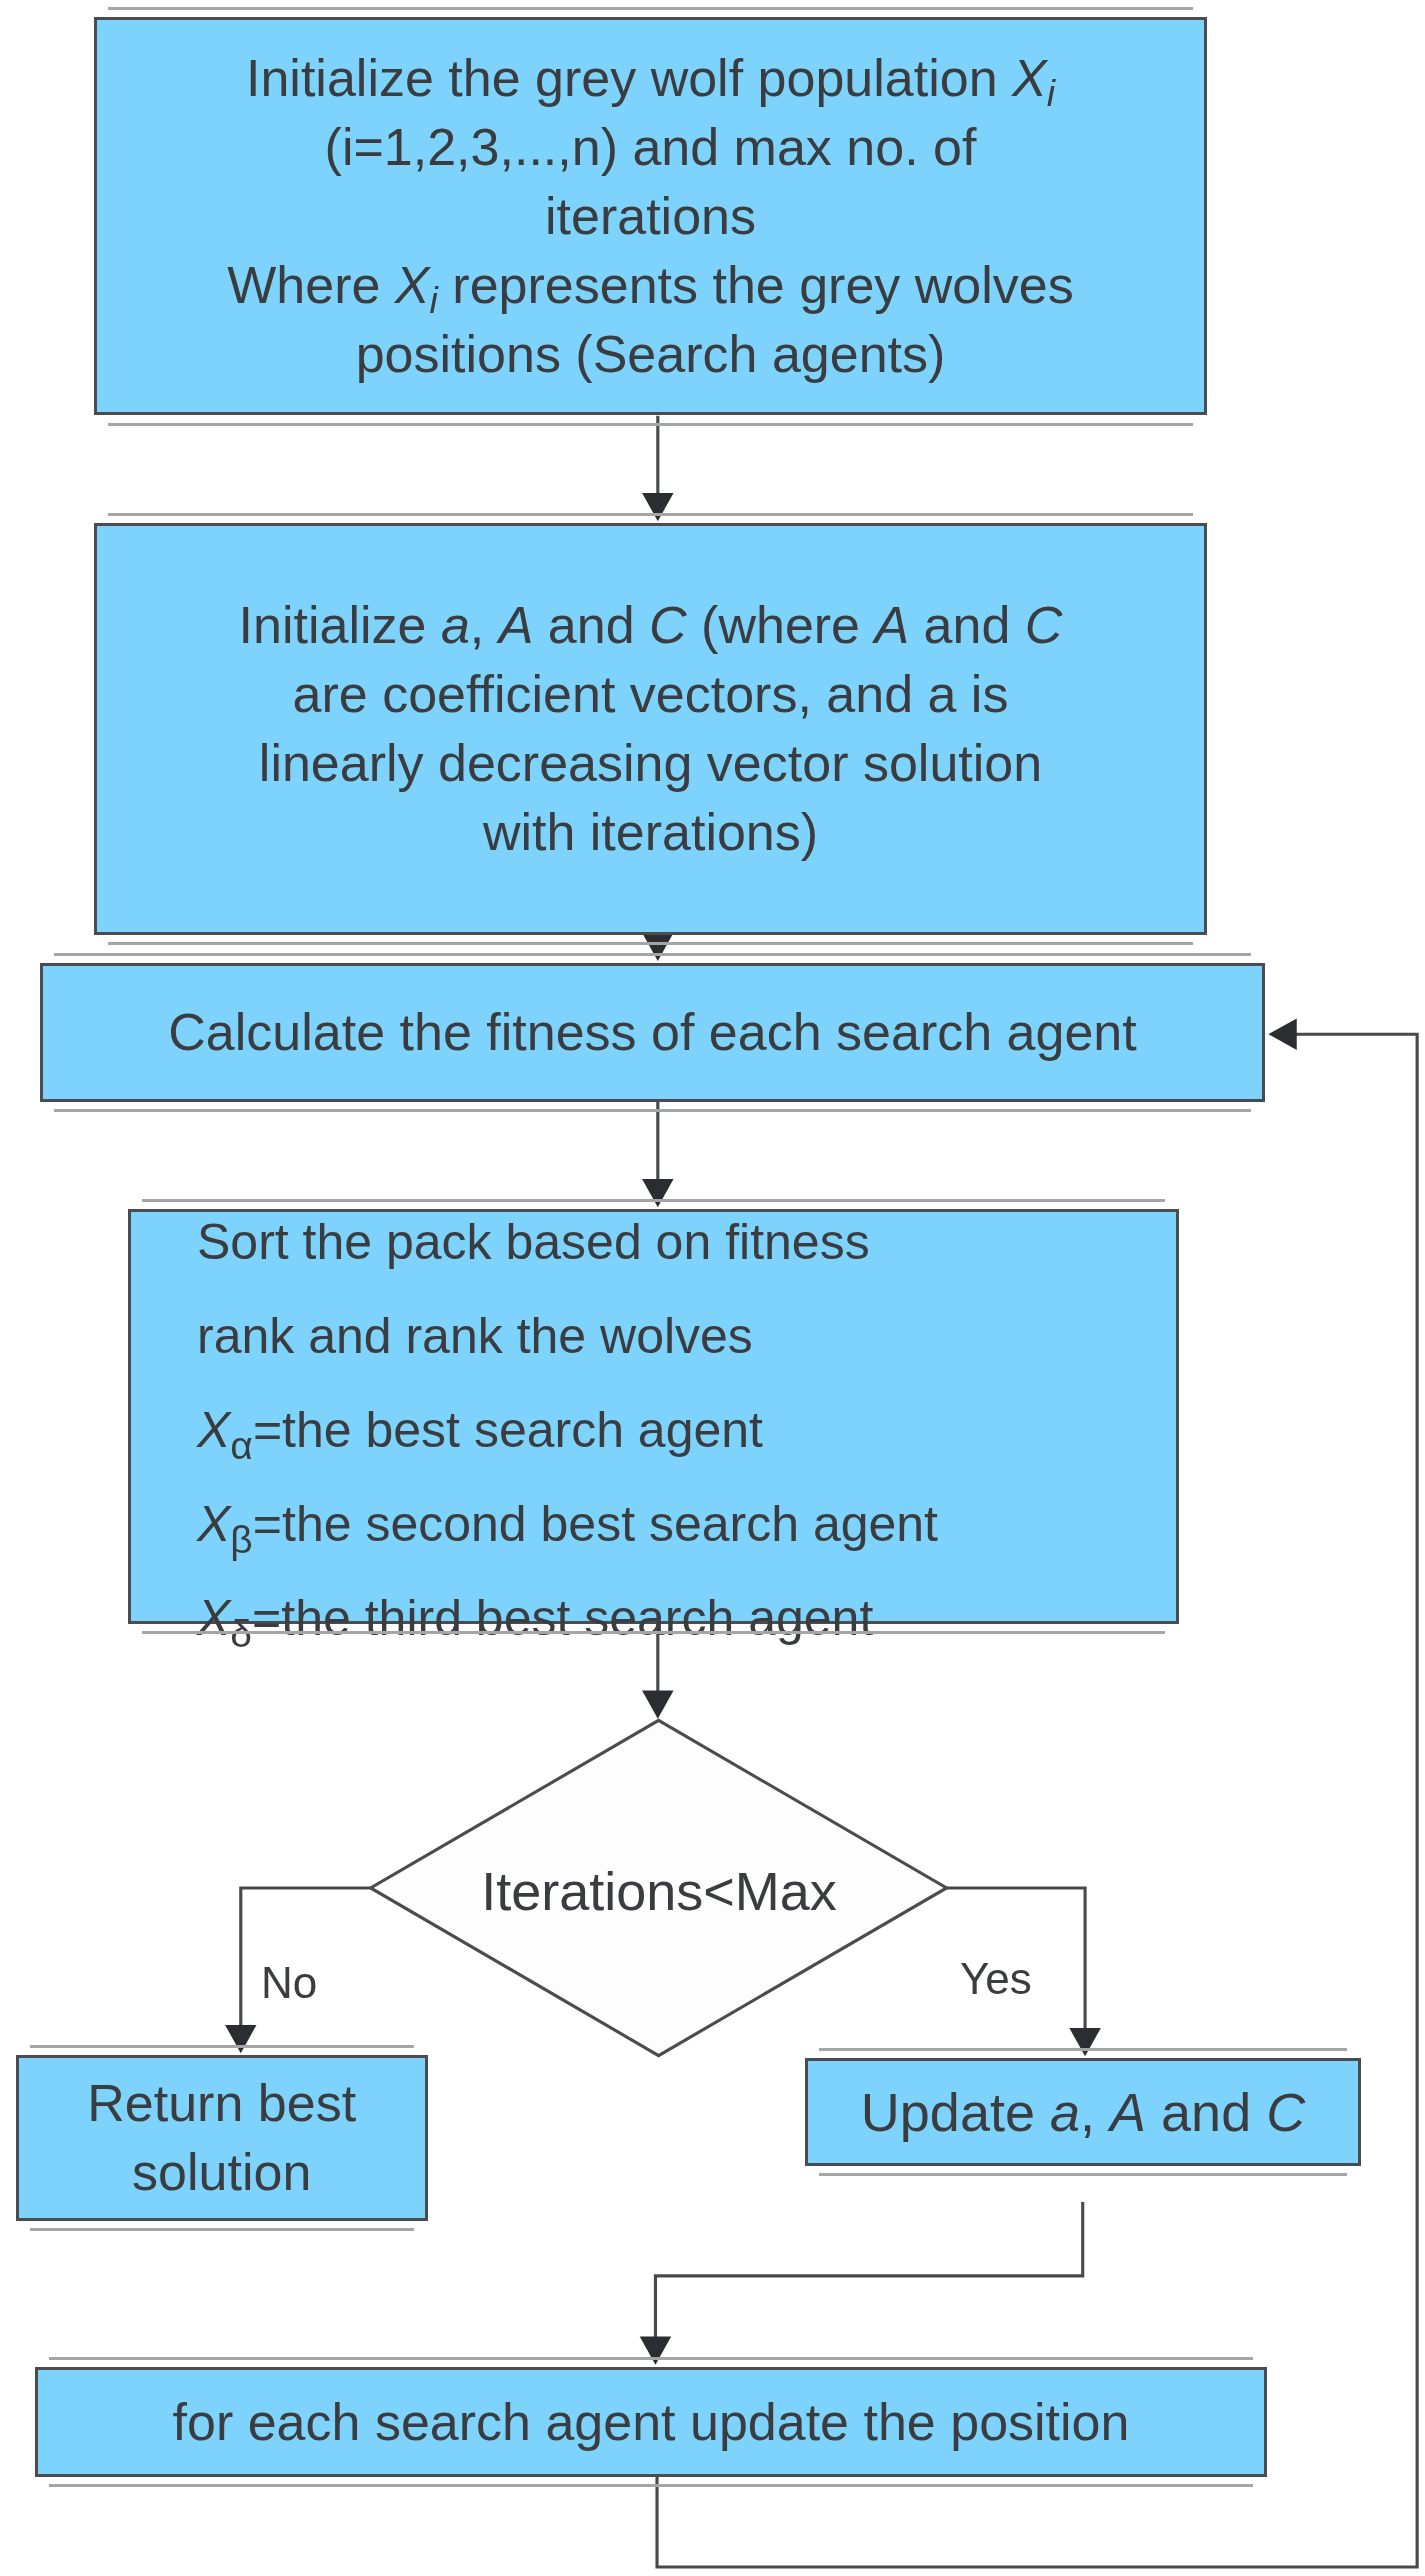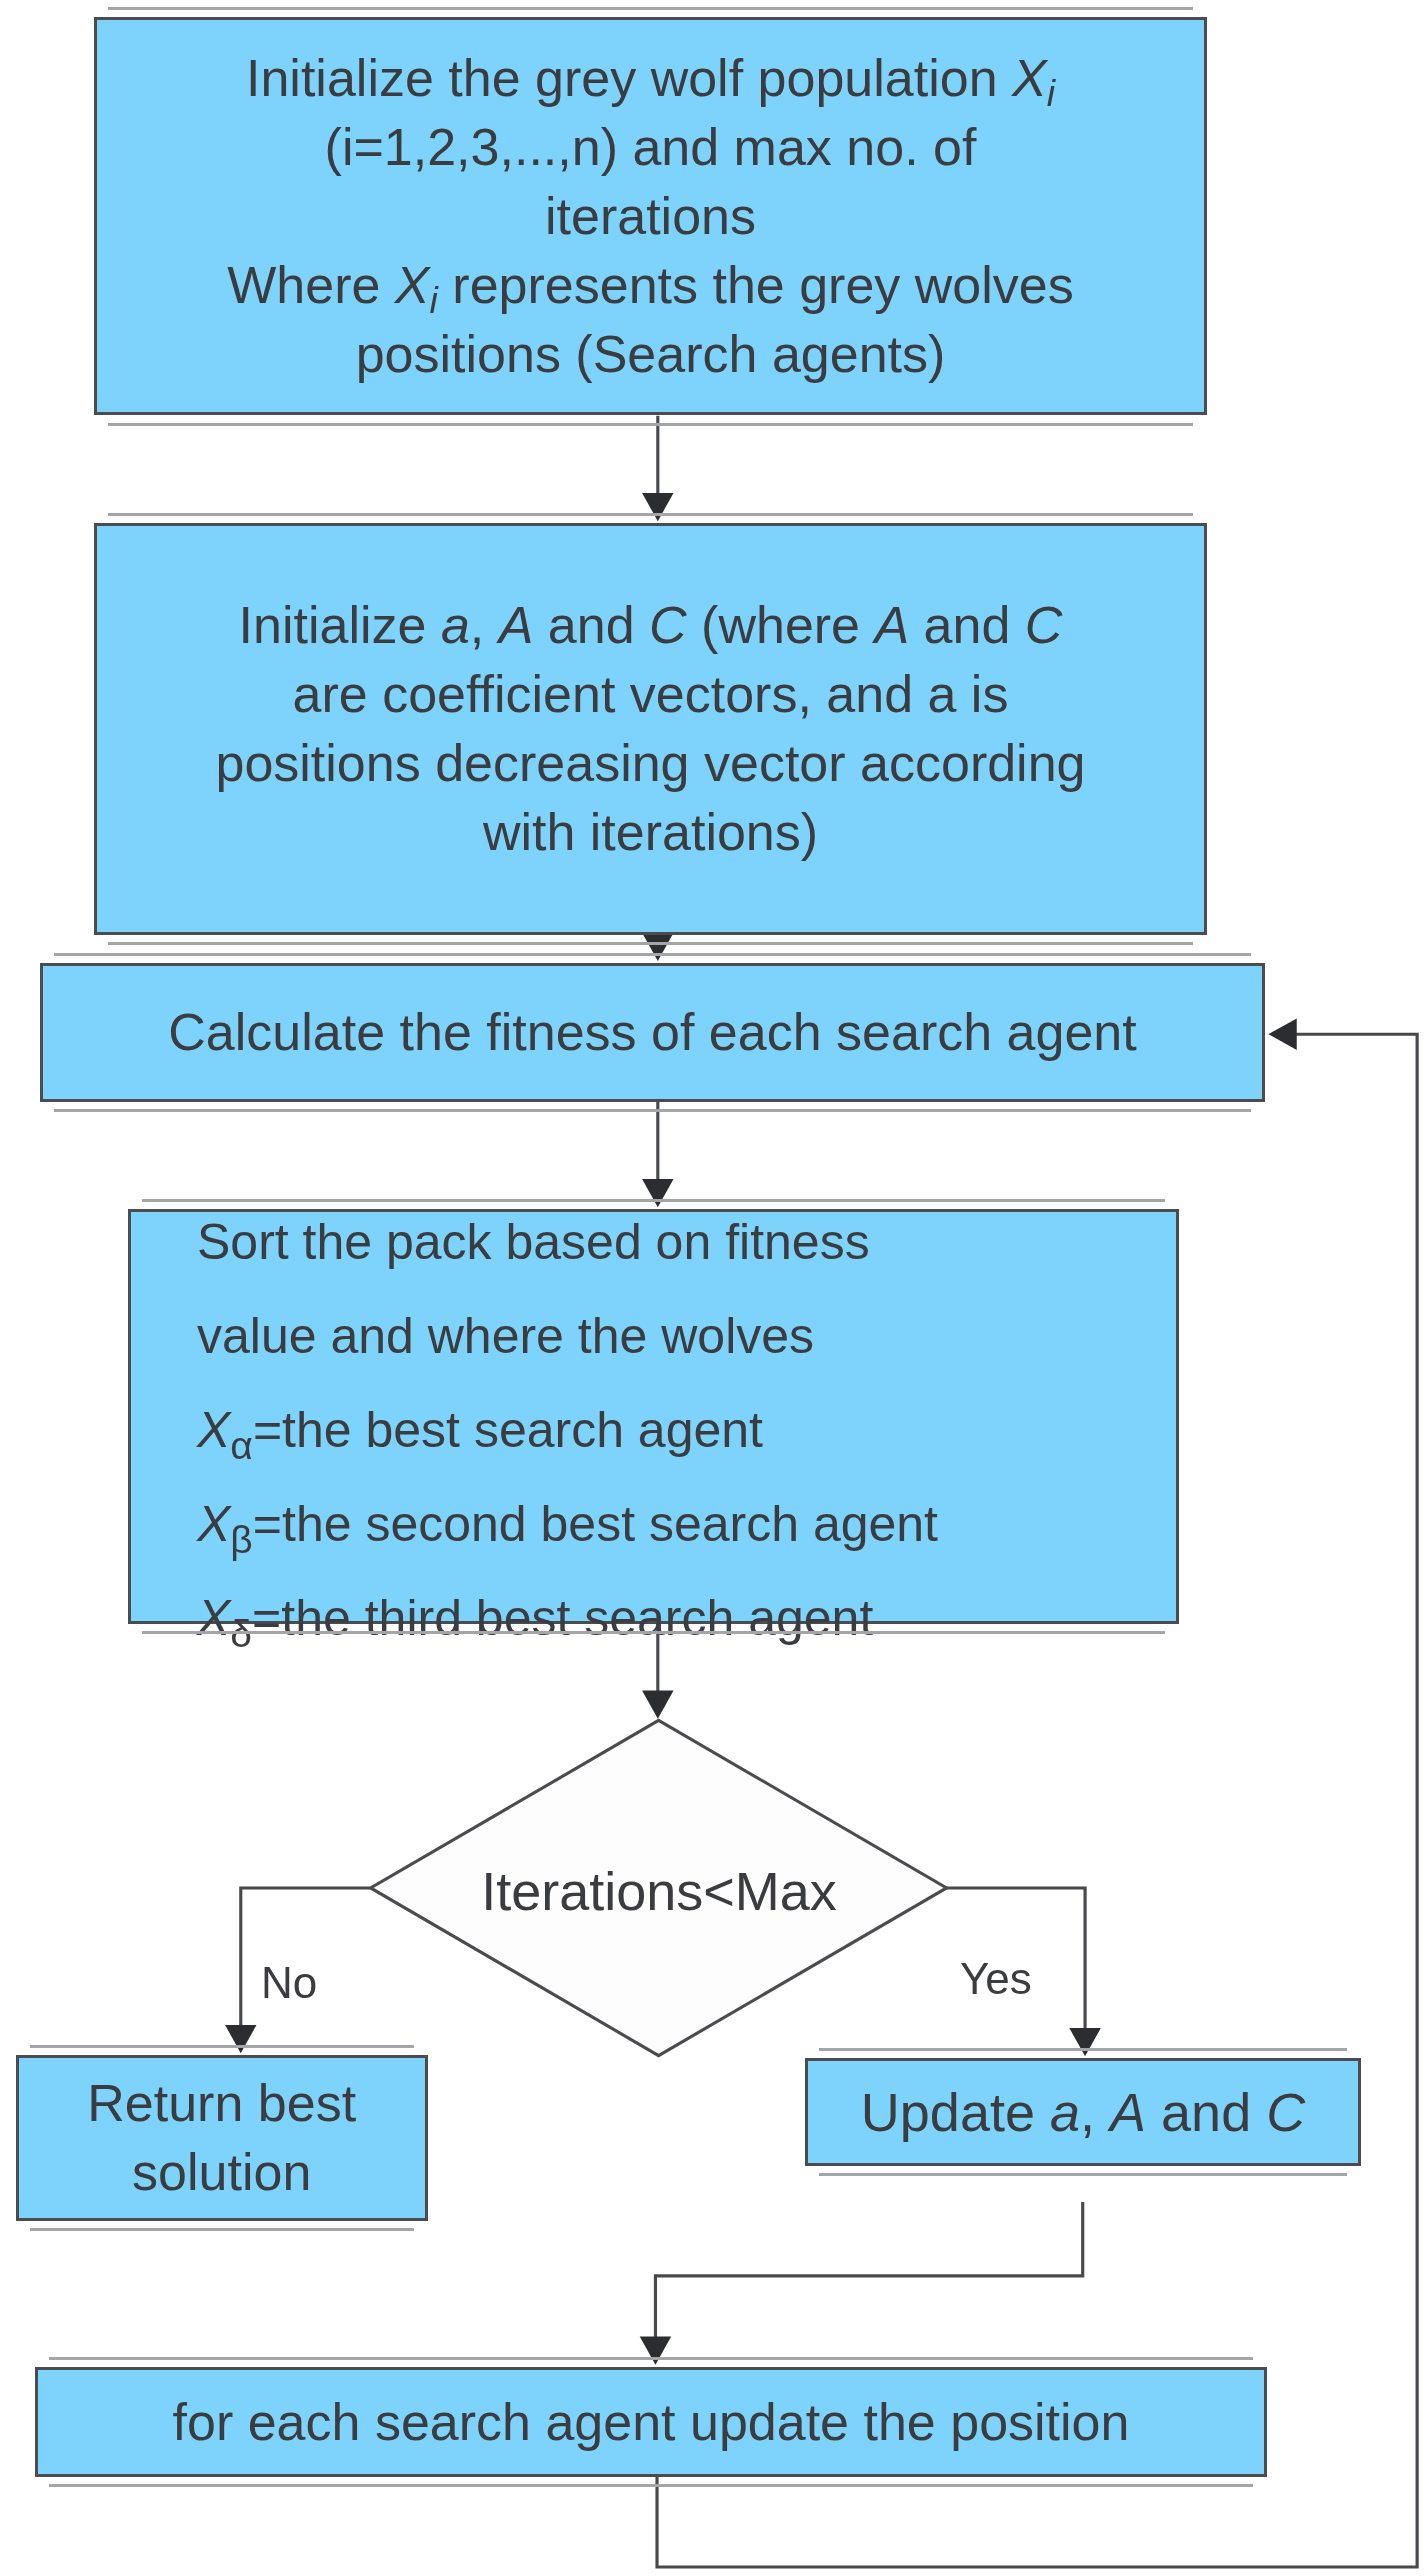--- a/index.html
+++ b/index.html
@@ -71,29 +71,29 @@
   <div class="node" id="n-init">
       <div class="tline"><span>Initialize the grey wolf population </span><span class="i">X</span><span class="isub">i</span></div>
       <div class="tline"><span>(i=1,2,3,...,n) and max no. of</span></div>
       <div class="tline"><span>iterations</span></div>
       <div class="tline"><span>Where </span><span class="i">X</span><span class="isub">i</span><span> represents the grey wolves</span></div>
       <div class="tline"><span>positions (Search agents)</span></div>
     </div>
   <div class="node" id="n-coeff">
       <div class="tline"><span>Initialize </span><span class="i">a</span><span>, </span><span class="i">A</span><span> and </span><span class="i">C</span><span> (where </span><span class="i">A</span><span> and </span><span class="i">C</span></div>
       <div class="tline"><span>are coefficient vectors, and a is</span></div>
-      <div class="tline"><span>positions decreasing vector according</span></div>
+      <div class="tline"><span>linearly decreasing vector solution</span></div>
       <div class="tline"><span>with iterations)</span></div>
     </div>
   <div class="node" id="n-fitness">
       <div class="tline"><span>Calculate the fitness of each search agent</span></div>
     </div>
   <div class="node" id="n-sort">
       <div class="tline"><span>Sort the pack based on fitness</span></div>
-      <div class="tline"><span>value and where the wolves</span></div>
+      <div class="tline"><span>rank and rank the wolves</span></div>
       <div class="tline"><span class="i">X</span><span class="sub">α</span><span>=the best search agent</span></div>
       <div class="tline"><span class="i">X</span><span class="sub">β</span><span>=the second best search agent</span></div>
       <div class="tline"><span class="i">X</span><span class="sub">δ</span><span>=the third best search agent</span></div>
     </div>
   <div class="node" id="n-return">
       <div class="tline"><span>Return best</span></div>
       <div class="tline"><span>solution</span></div>
     </div>
   <div class="node" id="n-update">
       <div class="tline"><span>Update </span><span class="i">a</span><span>, </span><span class="i">A</span><span> and </span><span class="i">C</span></div>

